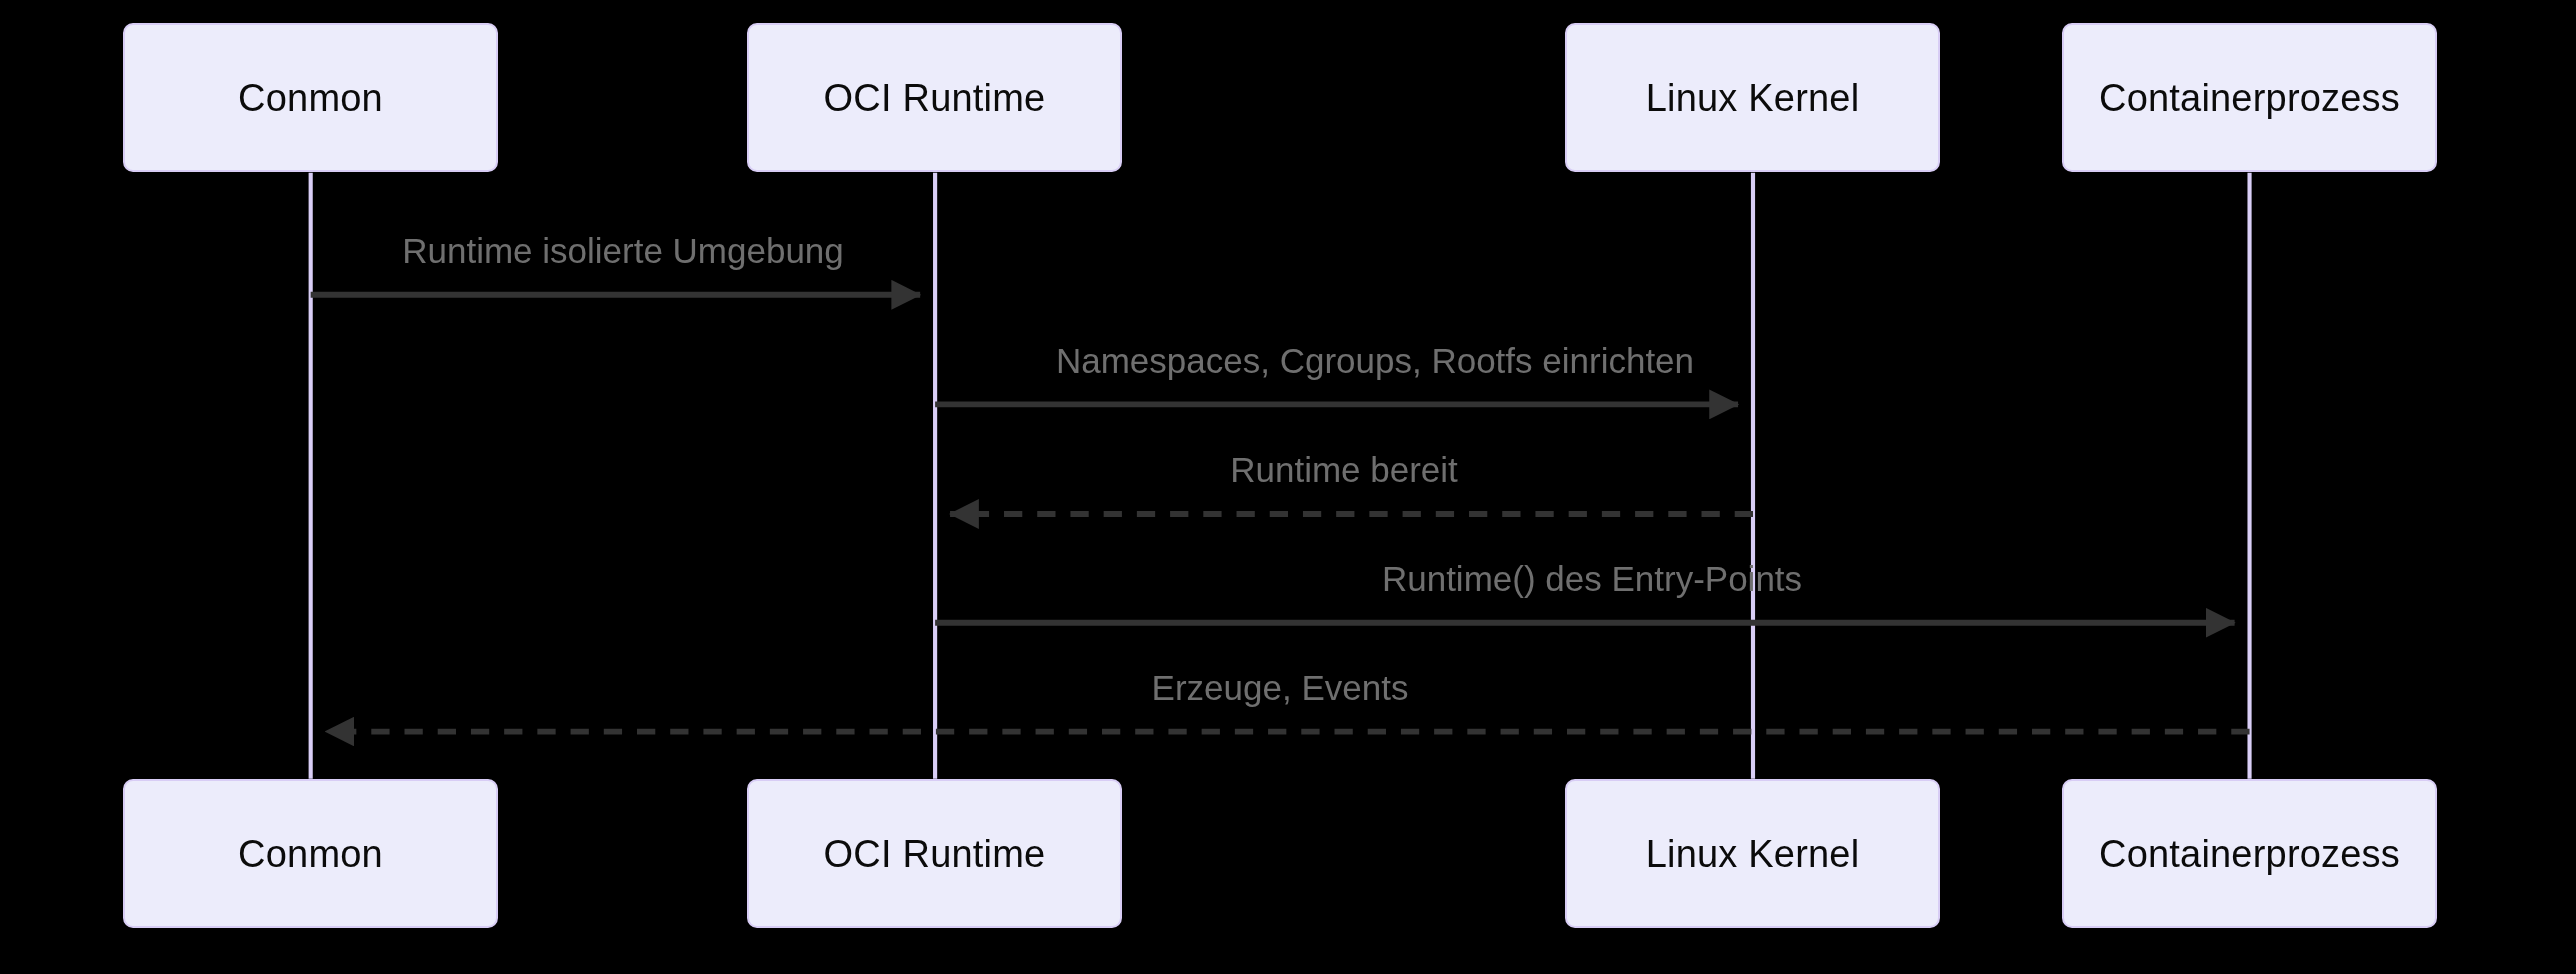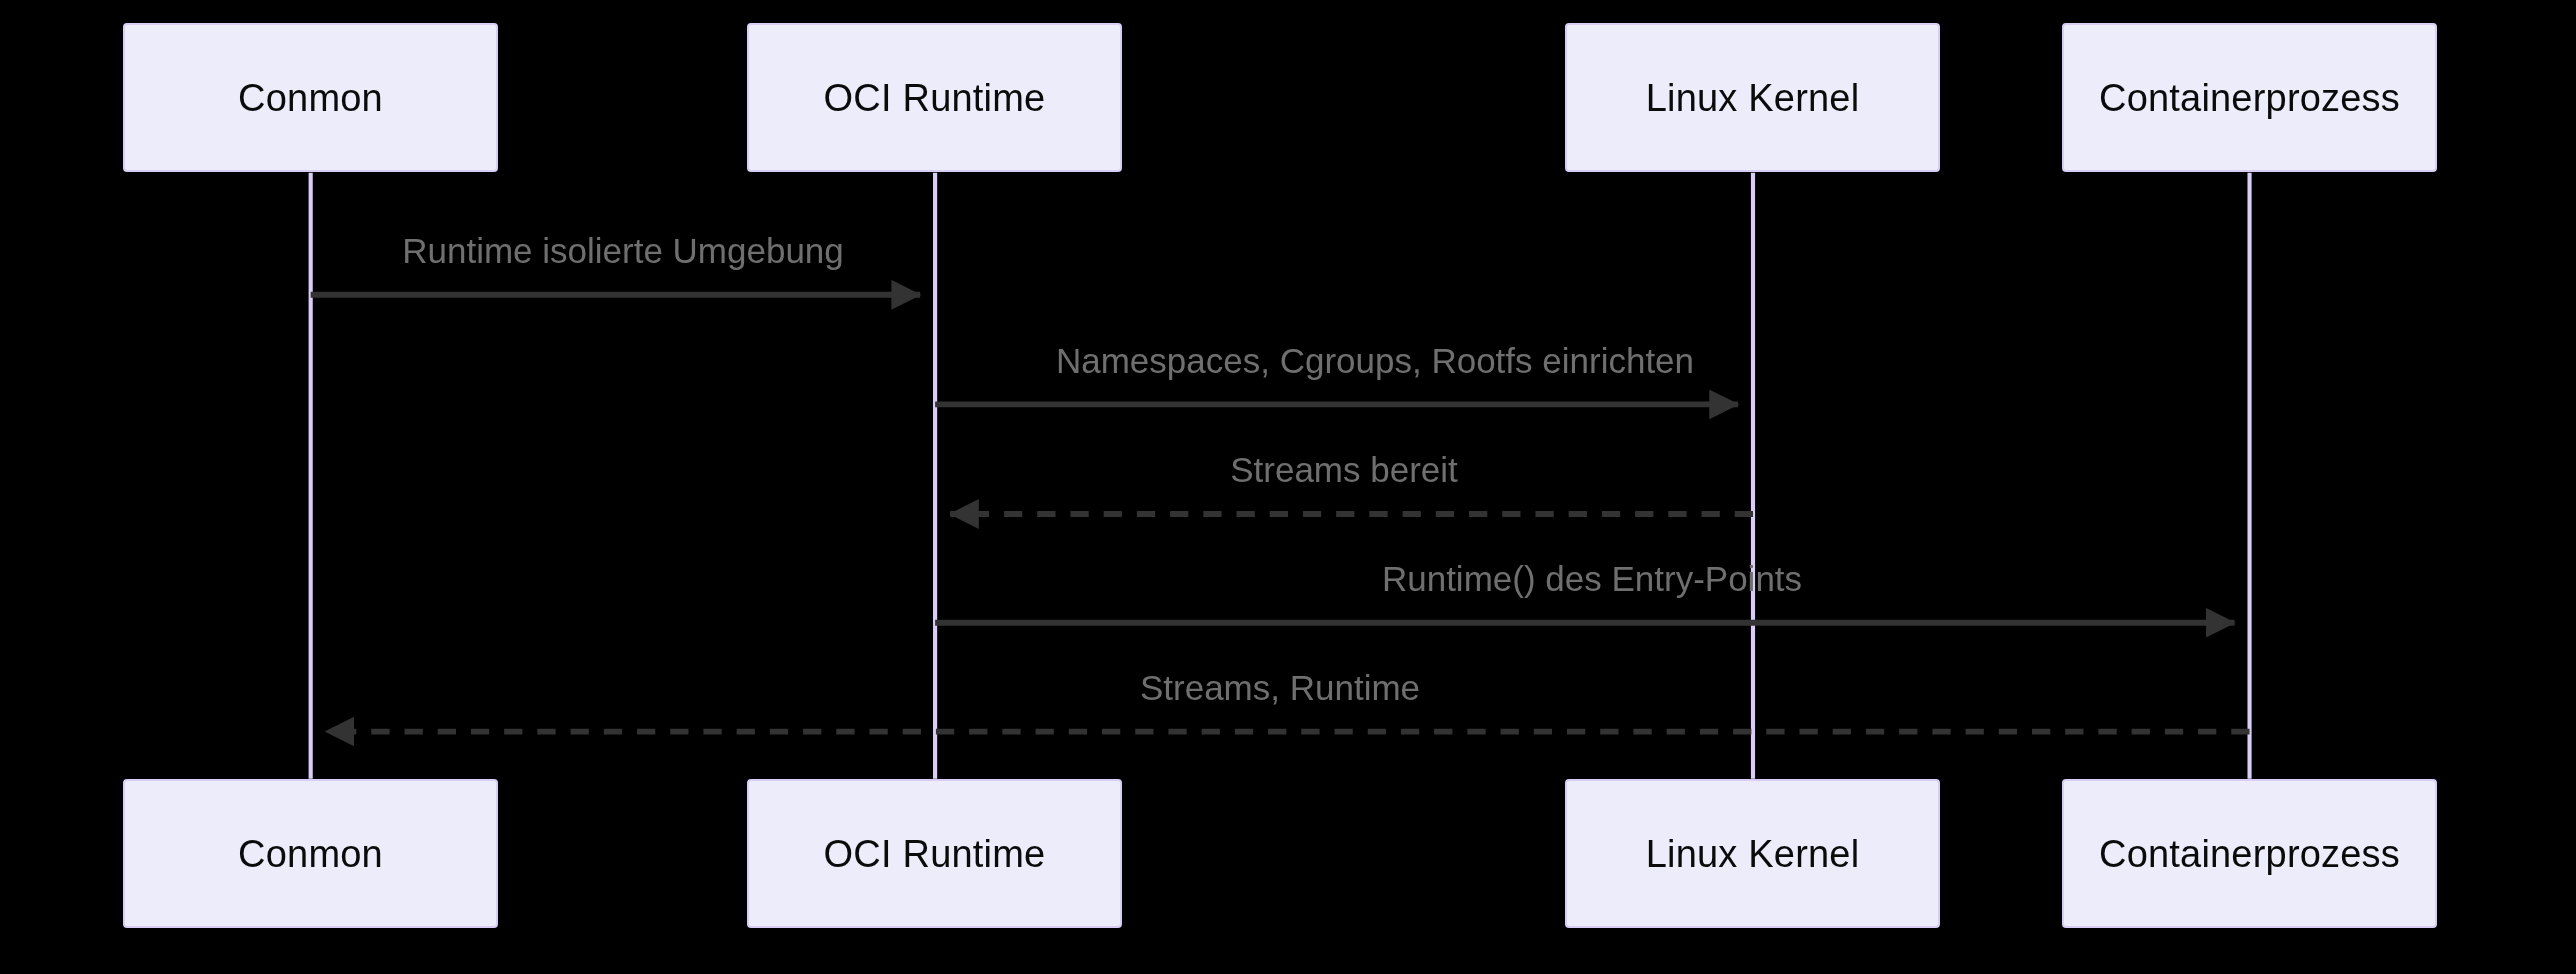--- a/index.html
+++ b/index.html
@@ -23,21 +23,21 @@
     top: 0;
     left: 0;
     width: 2576px;
     height: 974px;
   }
   .participant-box {
     position: absolute;
     box-sizing: border-box;
     background: #ECECFB;
     border: 2.5px solid #D8CDF5;
-    border-radius: 4px;
+    border-radius: 10px;
     display: flex;
     align-items: center;
     justify-content: center;
   }
   .participant-label {
     font-family: "Liberation Sans", sans-serif;
     font-size: 38px;
     color: #0b0b0b;
     line-height: 1;
     white-space: nowrap;
@@ -104,19 +104,19 @@
         <span class="participant-label">Linux Kernel</span>
       </div>
       <div class="participant-box" style="left: 2062px; top: 779px; width: 375px; height: 149px;">
         <span class="participant-label">Containerprozess</span>
       </div>
     </div>
 
   <div id="message-labels">
       <div class="message-label" style="left: 623px; top: 270px;">Runtime isolierte Umgebung</div>
       <div class="message-label" style="left: 1344px; top: 380px; margin-left: 31px;">Namespaces, Cgroups, Rootfs einrichten</div>
-      <div class="message-label" style="left: 1344px; top: 489px;">Streams bereit</div>
+      <div class="message-label" style="left: 1344px; top: 489px;">Runtime bereit</div>
       <div class="message-label" style="left: 1592px; top: 598px;">Runtime() des Entry-Points</div>
-      <div class="message-label" style="left: 1280px; top: 707px;">Streams, Runtime</div>
+      <div class="message-label" style="left: 1280px; top: 707px;">Erzeuge, Events</div>
     </div>
 
 </div>
 
 
 </body></html>

